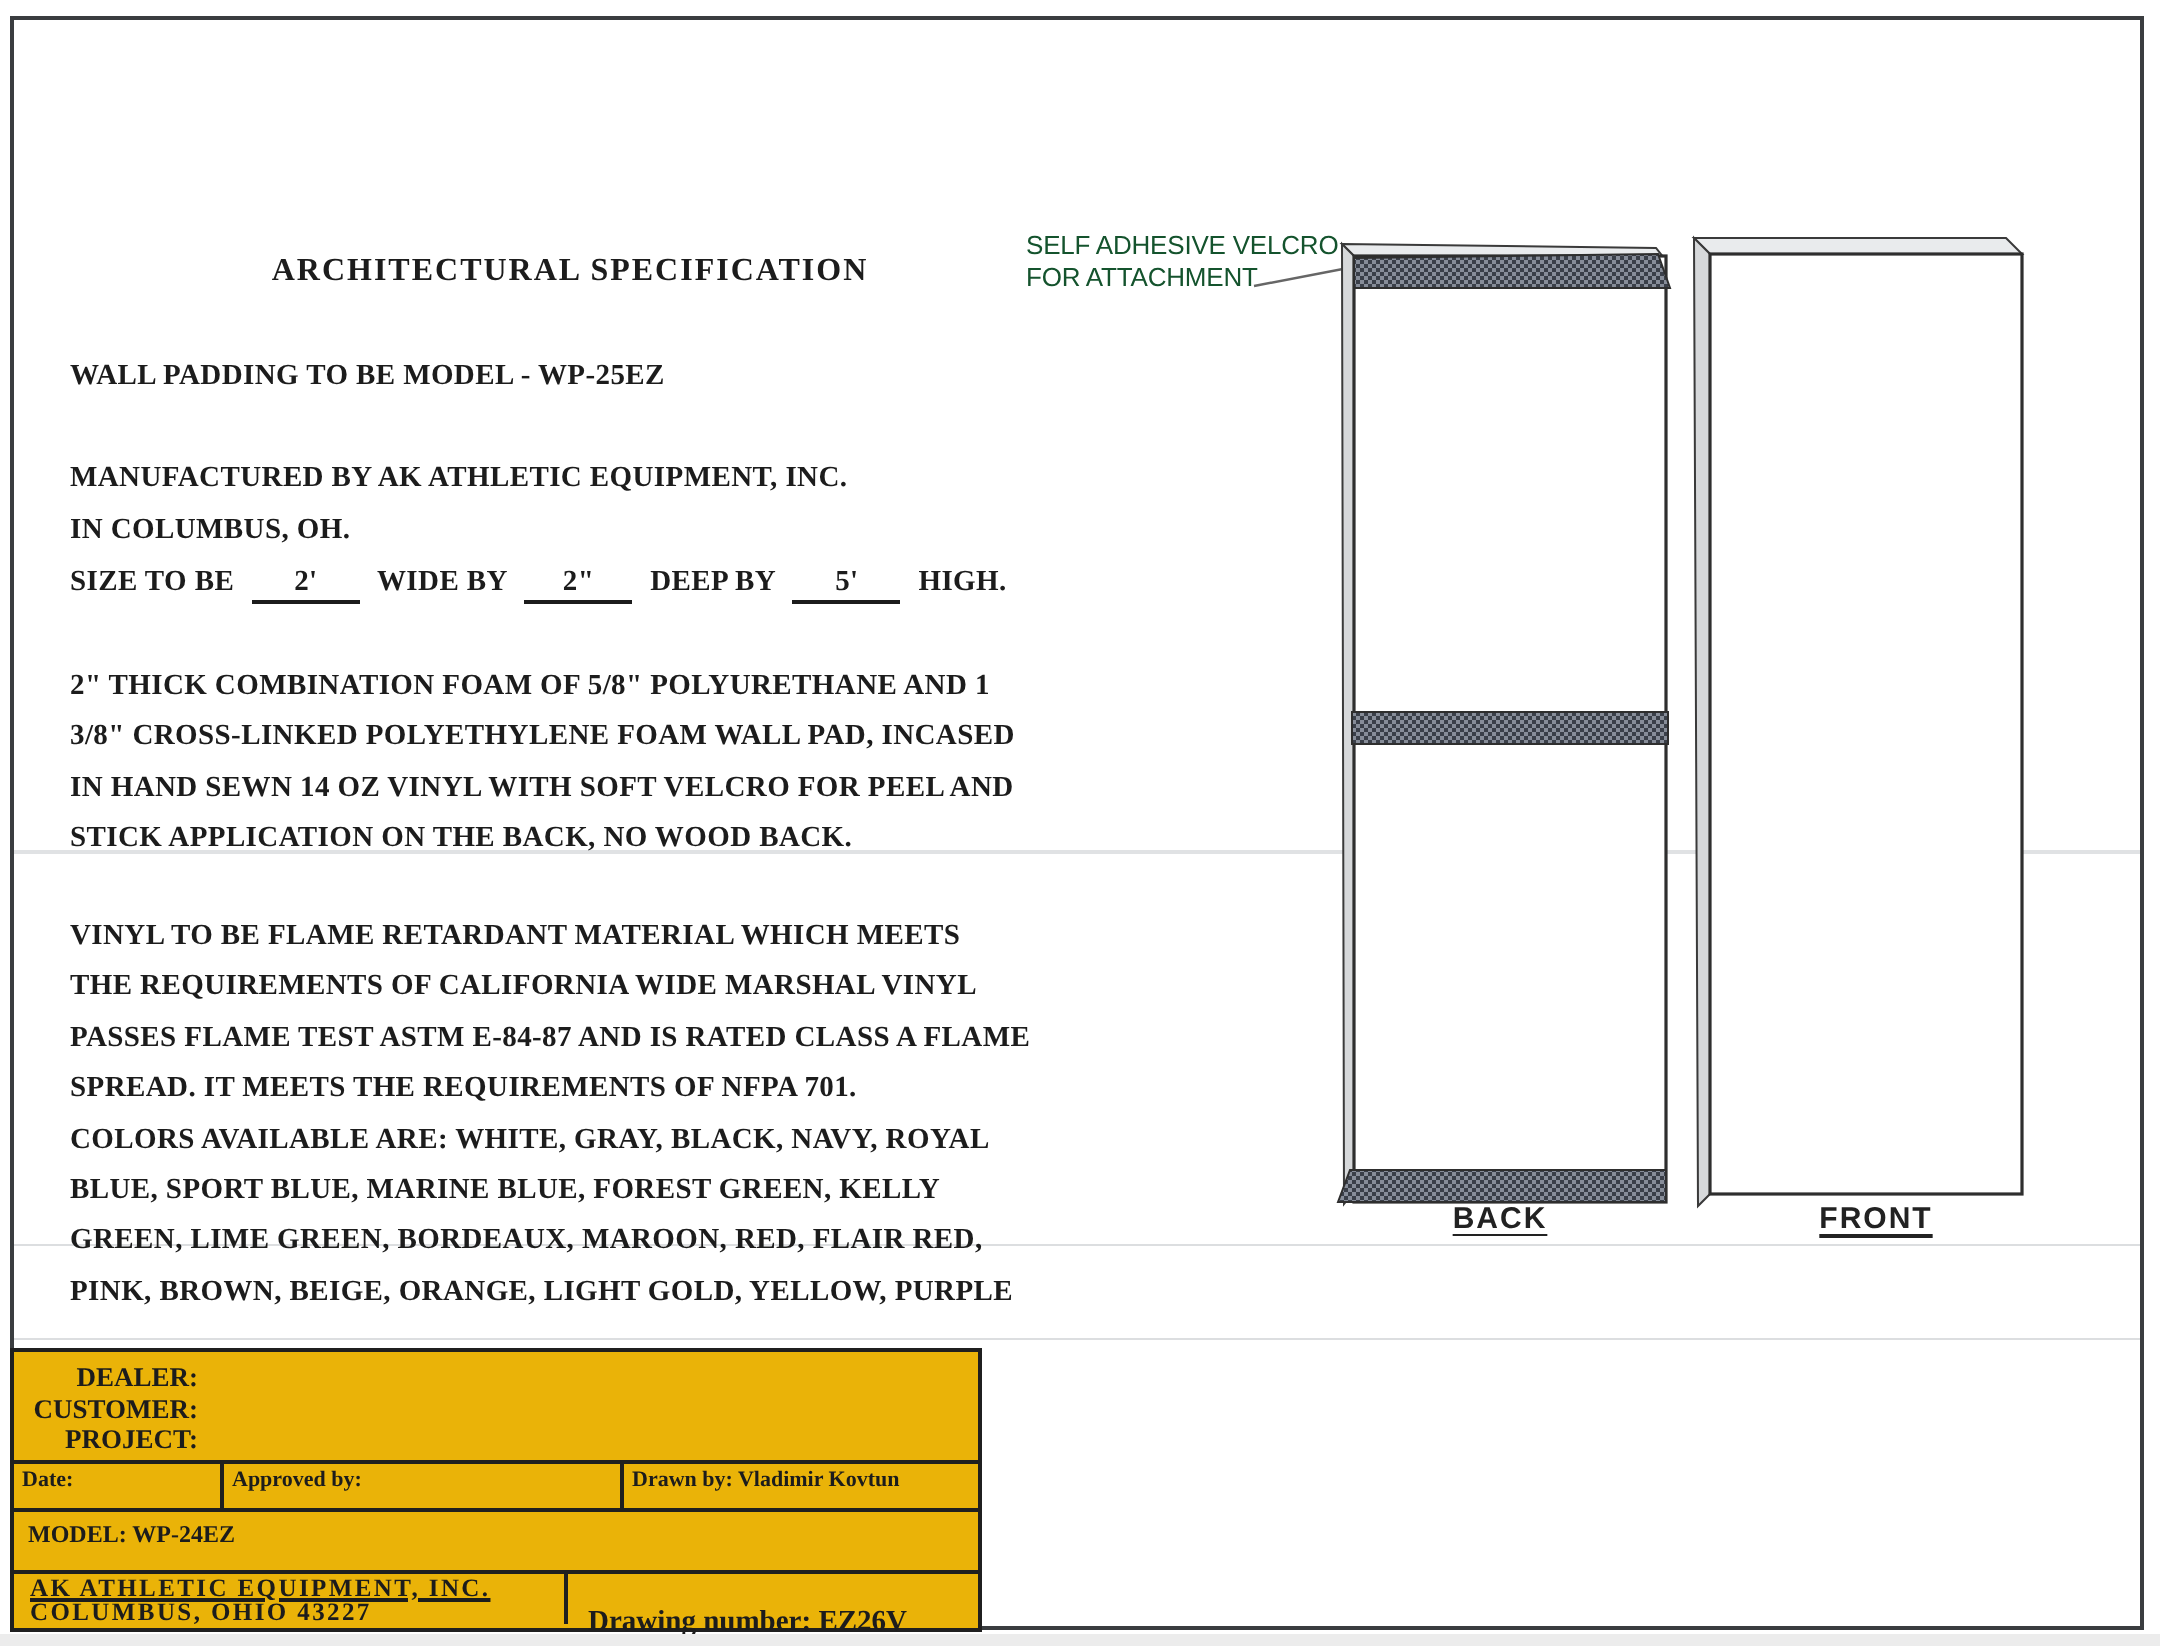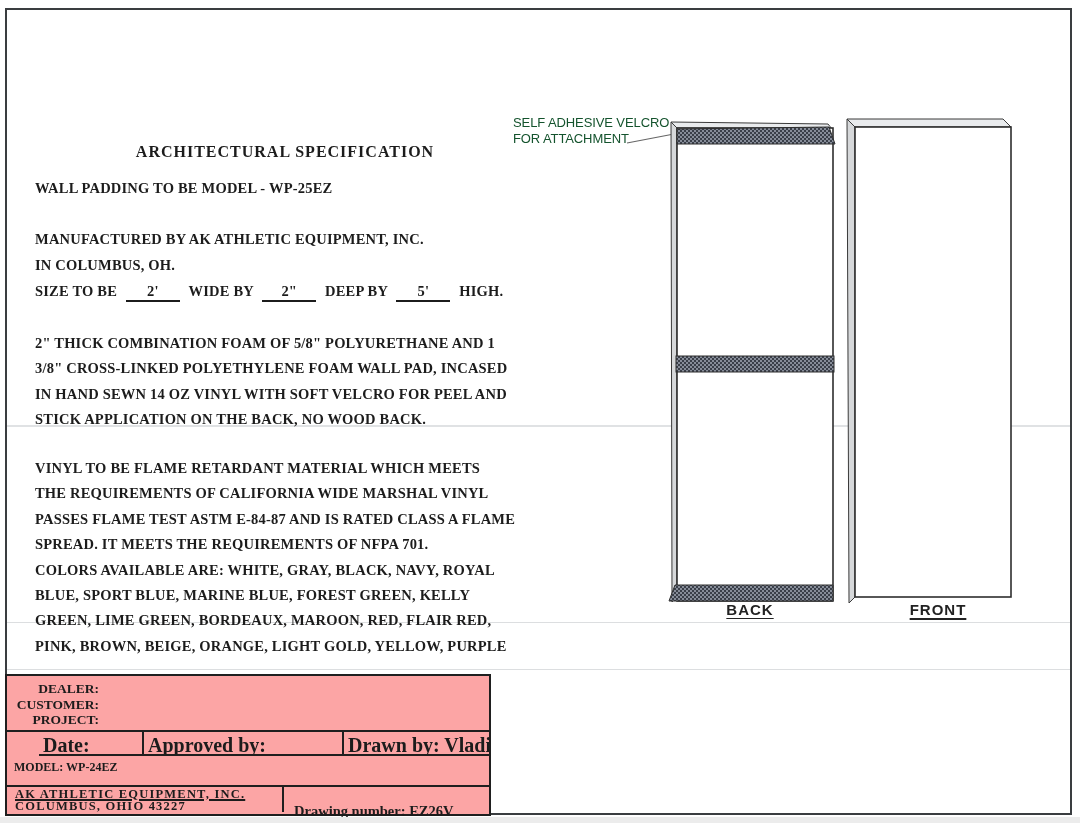--- a/index.html
+++ b/index.html
@@ -3,43 +3,43 @@
 <meta charset="utf-8">
 <style>
   html,body{margin:0;padding:0;background:#f4f4f4;}
   .page{position:relative;width:1080px;height:823px;background:#ffffff;overflow:hidden;
         font-family:"Liberation Serif", serif;color:#1c1c1c;}
   .frame{position:absolute;left:5px;top:8px;width:1067px;height:807px;
          border:2px solid #3a3d40;box-sizing:border-box;}
   .bottom-strip{position:absolute;left:0;top:817px;width:1080px;height:6px;background:#ececec;}
   .scanline{position:absolute;left:7px;width:1063px;height:2px;background:#e0e2e4;}
 
-  .heading{position:absolute;left:35px;top:143px;width:500px;margin:0;text-align:center;
+  .heading{position:absolute;left:35px;top:127px;width:500px;margin:0;text-align:center;
            font-size:16px;font-weight:bold;letter-spacing:1px;}
   .line{position:absolute;left:35px;font-size:14.5px;font-weight:bold;letter-spacing:0.2px;
         white-space:nowrap;}
   .para{position:absolute;left:35px;font-size:14.5px;font-weight:bold;letter-spacing:0.2px;
         line-height:25.4px;white-space:nowrap;}
   .blank{display:inline-block;min-width:34px;text-align:center;padding:0 10px;margin:0 5px;
          border-bottom:2px solid #1c1c1c;}
 
   .callout{position:absolute;left:513px;top:115px;font-family:"Liberation Sans", sans-serif;
            font-size:13px;line-height:16px;color:#14532d;letter-spacing:-0.1px;}
   .views{position:absolute;left:0;top:0;width:1080px;height:823px;pointer-events:none;}
   .view-label{position:absolute;top:601px;width:100px;text-align:center;
               font-family:"Liberation Sans", sans-serif;font-size:15px;font-weight:700;
               letter-spacing:1px;color:#222;text-decoration:underline;
               text-underline-offset:3px;text-decoration-thickness:2px;}
 
   .tblock{position:absolute;left:5px;top:674px;width:486px;height:142px;box-sizing:border-box;
-          border:2px solid #1f1f1f;background:#fca5a5;font-weight:bold;}
+          border:2px solid #1f1f1f;background:#eab308;font-weight:bold;}
   .tb-row1{height:56px;border-bottom:2px solid #1f1f1f;box-sizing:border-box;padding-top:5px;}
   .tb-id-labels{width:92px;text-align:right;font-size:13.5px;line-height:15.5px;}
   .tb-row2{display:flex;height:24px;border-bottom:2px solid #1f1f1f;box-sizing:border-box;
-           font-size:20px;margin-left:32px;}
+           font-size:11px;}
   .tb-row2 .cell{box-sizing:border-box;padding:2px 0 0 4px;white-space:nowrap;overflow:hidden;}
   .cell-date{width:105px;border-right:2px solid #1f1f1f;}
   .cell-approved{width:200px;border-right:2px solid #1f1f1f;}
   .cell-drawn{flex:1;}
   .tb-row3{height:31px;border-bottom:2px solid #1f1f1f;box-sizing:border-box;
            font-size:12px;padding:4px 0 0 7px;}
   .tb-row4{display:flex;height:25px;}
   .cell-company{width:277px;border-right:2px solid #1f1f1f;box-sizing:border-box;
                 padding:1px 0 0 8px;font-size:12.5px;line-height:12px;letter-spacing:1.2px;
                 white-space:nowrap;overflow:hidden;}

